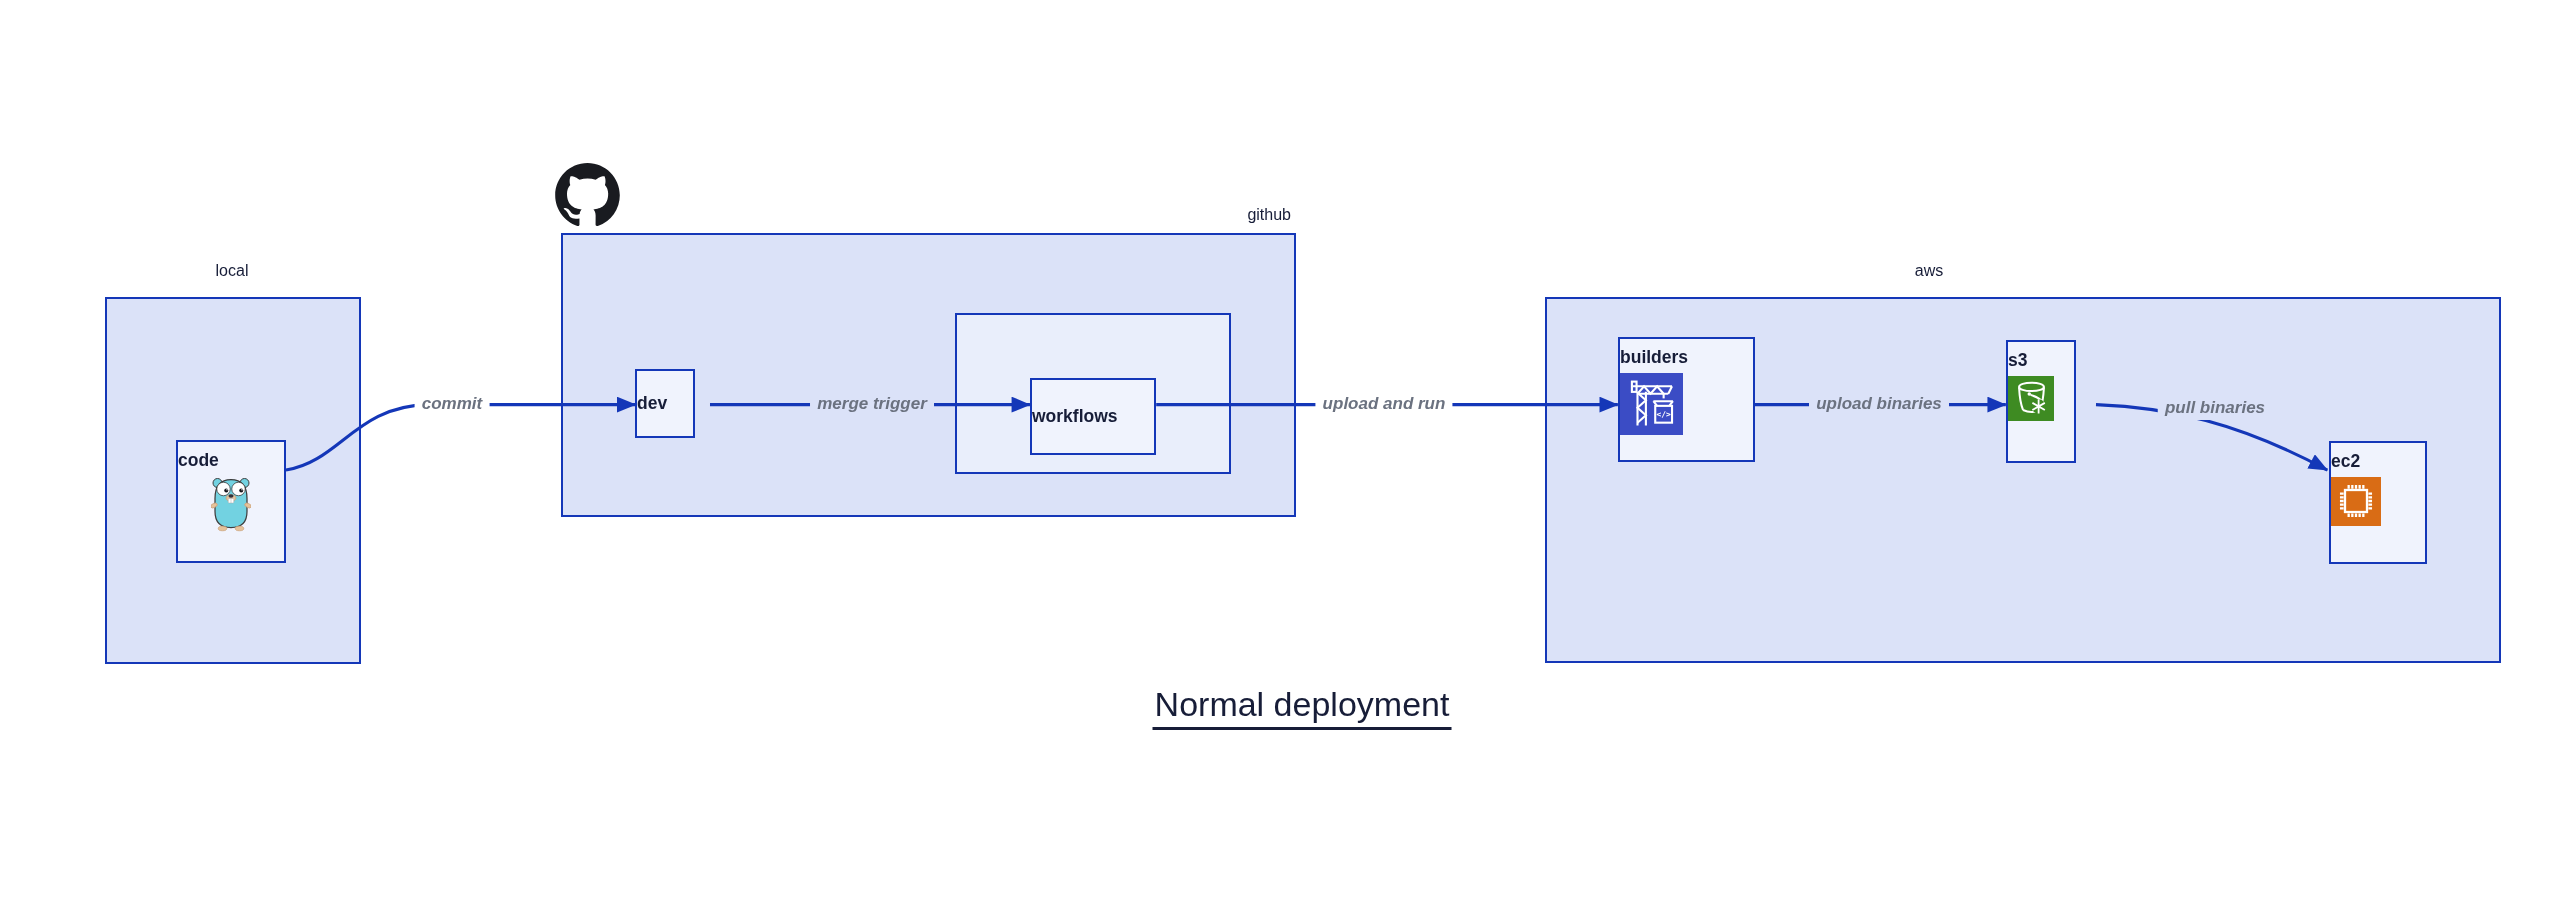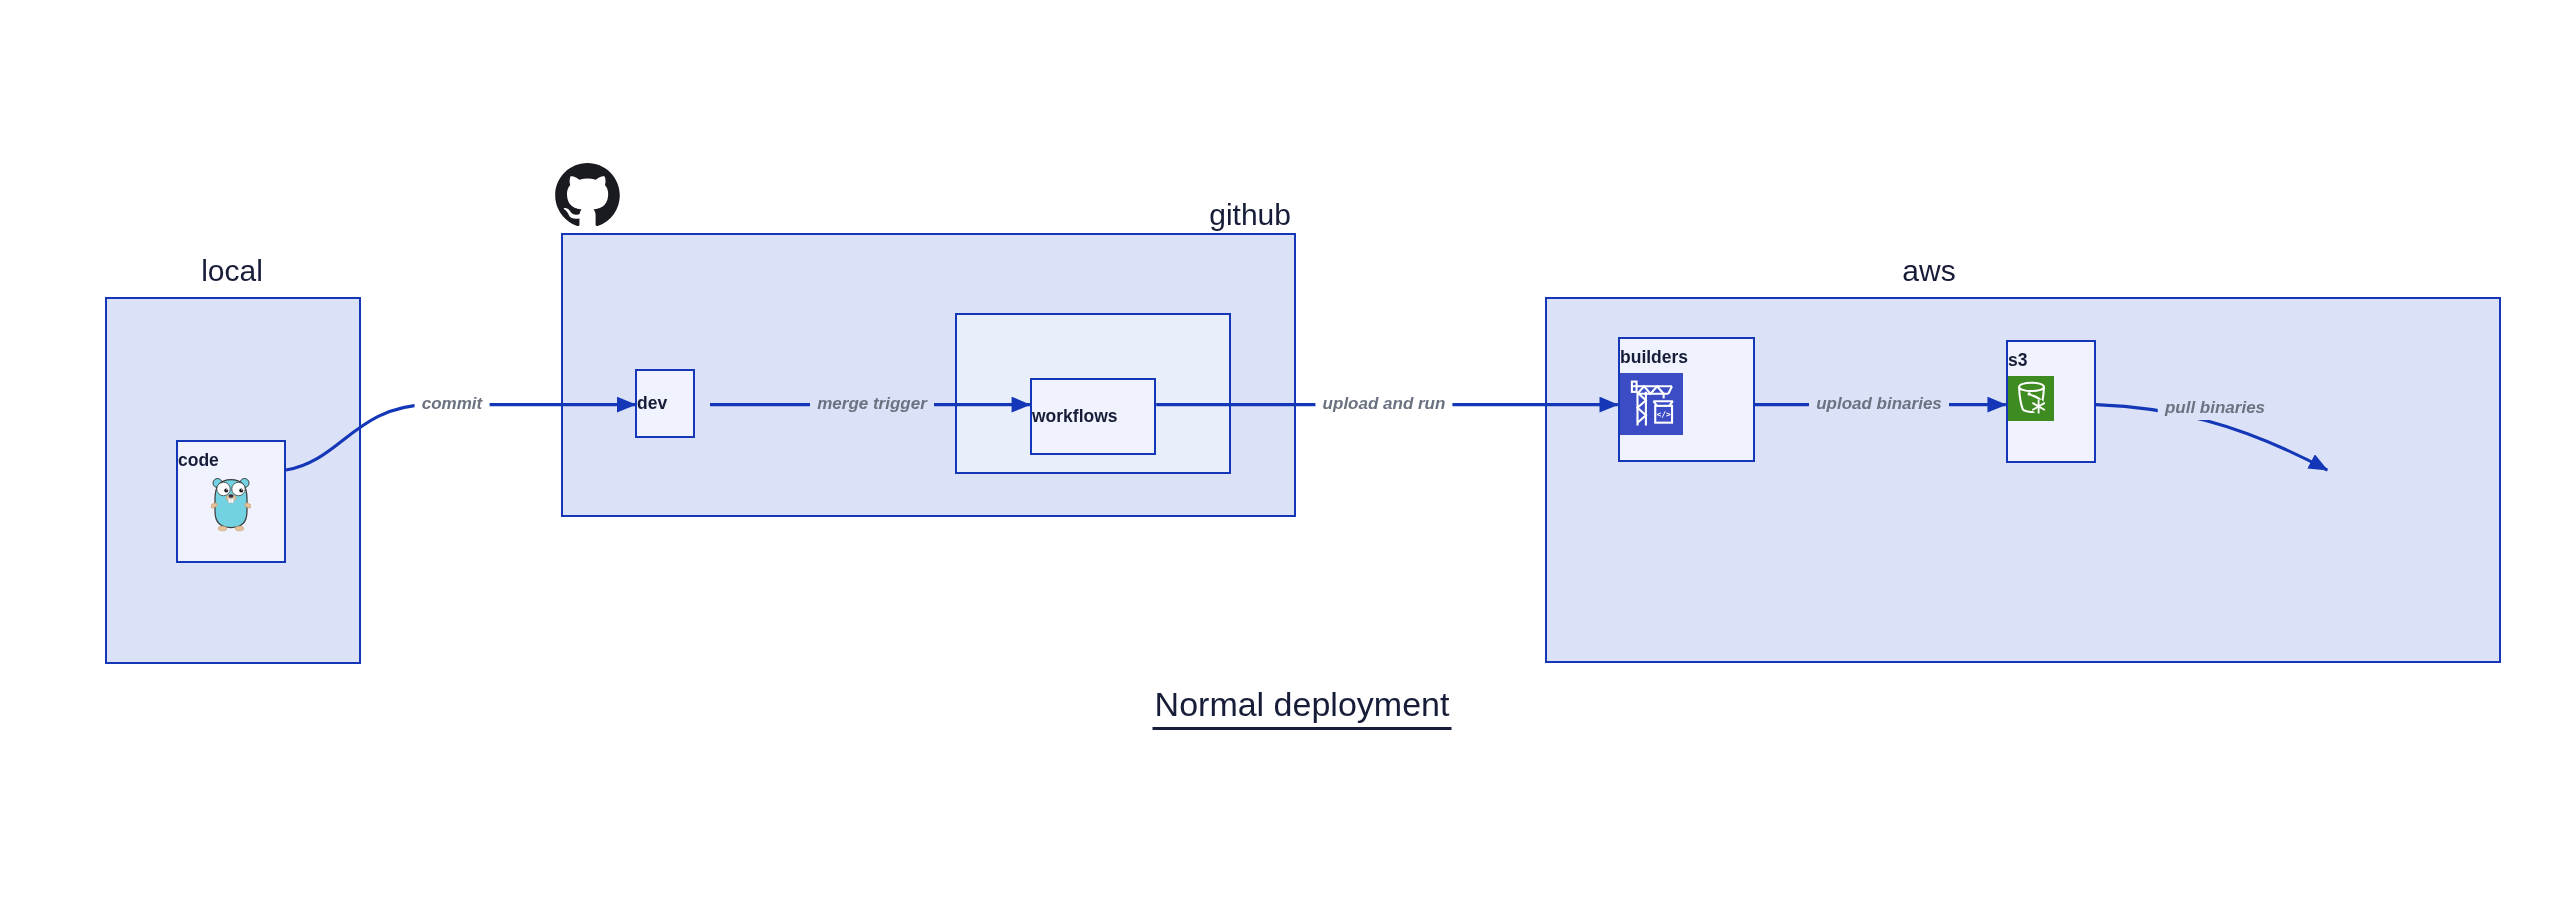--- a/index.html
+++ b/index.html
@@ -13,21 +13,21 @@
   }
   .container-box {
     position: absolute;
     background: var(--container-fill, #dbe2f8);
     border: 2.6px solid var(--edge-blue, #1437b8);
     box-sizing: border-box;
   }
   .container-box.master { background: var(--master-fill, #e9eefb); }
   .container-label {
     position: absolute;
-    font-size: 30px;
+    font-size: 16px;
     line-height: 29px;
     color: var(--navy-text, #171d38);
     white-space: nowrap;
   }
   .center-x { transform: translateX(-50%); }
   .right-x { transform: translateX(-100%); }
   .node-box {
     position: absolute;
     background: var(--node-fill, #f0f3fd);
     border: 2.6px solid var(--edge-blue, #1437b8);
@@ -158,36 +158,48 @@
         <path d="M20 22 H104 M30 38 H96 M104 22 L96 38"></path>
         <path d="M30 38 L44 22 L58 38 L72 22 L86 38"></path>
         <path d="M86 38 V48"></path>
         <path d="M64 54 H106 M64 54 L72 64 M106 54 L98 64"></path>
         <rect x="68" y="64" width="36" height="36"></rect>
         <text x="86" y="88" text-anchor="middle" stroke="none" fill="#ffffff" font-family="DejaVu Sans Mono, monospace" font-size="17" font-weight="bold">&lt;/&gt;</text>
       </svg>
     </div>
   </div>
 
-  <div class="node-box" style="left:2006px; top:340px; width:90px; height:123px;">
+  <div class="node-box" style="left:2006px; top:340px; width:70px; height:123px;">
     <div class="node-label at-top">s3</div>
     <div class="icon-tile" style="margin-top:5.2px; width:46px; height:45px; background:var(--s3-icon-bg, #3e8b22);">
       <svg width="41" height="40" viewBox="0 0 90 90" fill="none" stroke="#ffffff" stroke-width="4.5">
         <ellipse cx="45" cy="20" rx="28" ry="9.5"></ellipse>
         <path d="M17 21 C18 40 21 60 26 72"></path>
         <path d="M73 21 C72 40 69 60 64 72"></path>
         <path d="M26 72 Q45 81 64 72"></path>
         <circle cx="40" cy="36" r="4" fill="#ffffff" stroke="none"></circle>
         <path d="M43 38 C56 42 66 47 72 56"></path>
         <circle cx="61" cy="64" r="16" fill="#3e8b22" stroke="none"></circle>
         <path d="M61 48 V80 M47 56 L75 72 M47 72 L75 56" stroke-width="4"></path>
       </svg>
     </div>
   </div>
 
+  <div class="node-box" style="left:2329px; top:441px; width:98px; height:123px;">
+    <div class="node-label at-top">ec2</div>
+    <div class="icon-tile" style="margin-top:5.2px; width:50px; height:49px; background:var(--ec2-icon-bg, #d96c15);">
+      <svg width="44" height="44" viewBox="0 0 96 96" fill="none" stroke="#ffffff" stroke-width="5">
+        <rect x="24" y="24" width="48" height="48"></rect>
+        <path d="M32 13 V21 M40 13 V21 M48 13 V21 M56 13 V21 M64 13 V21"></path>
+        <path d="M32 75 V83 M40 75 V83 M48 75 V83 M56 75 V83 M64 75 V83"></path>
+        <path d="M13 32 H21 M13 40 H21 M13 48 H21 M13 56 H21 M13 64 H21"></path>
+        <path d="M75 32 H83 M75 40 H83 M75 48 H83 M75 56 H83 M75 64 H83"></path>
+      </svg>
+    </div>
+  </div>
 
   <div class="edge-chip chip-on-white" style="left:452px; top:404px;">commit</div>
   <div class="edge-chip chip-on-fill" style="left:872px; top:404px;">merge trigger</div>
   <div class="edge-chip chip-on-white" style="left:1384px; top:404px;">upload and run</div>
   <div class="edge-chip chip-on-fill" style="left:1879px; top:404px;">upload binaries</div>
   <div class="edge-chip chip-on-fill" style="left:2215px; top:408px;">pull binaries</div>
 
   <div class="diagram-title">Normal deployment</div>
 
 </div>

